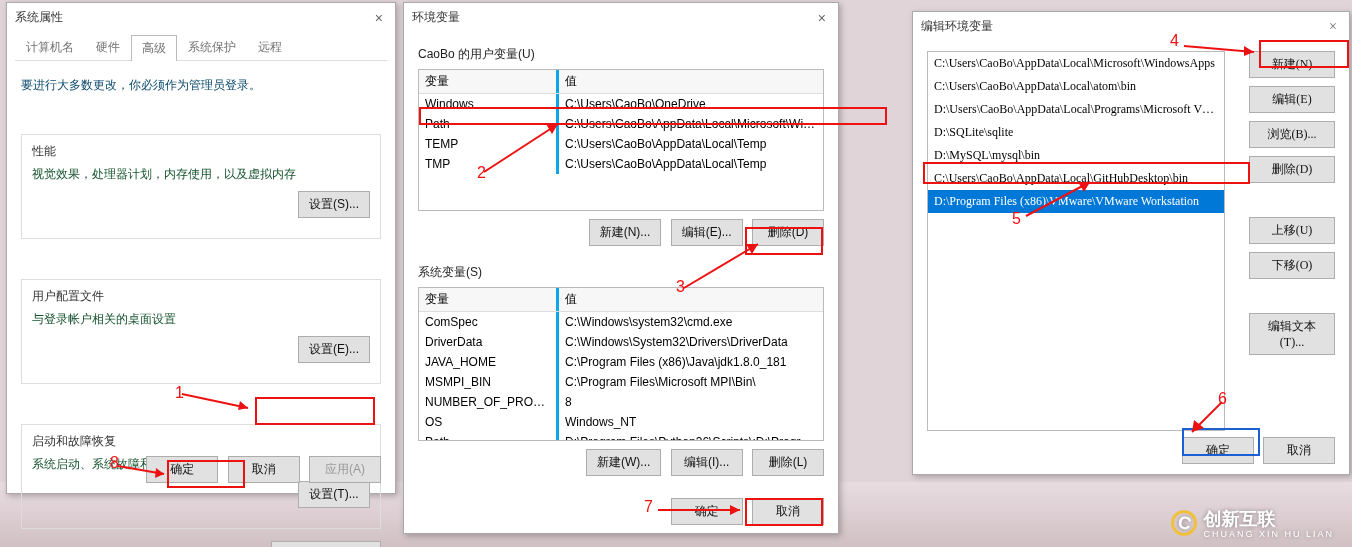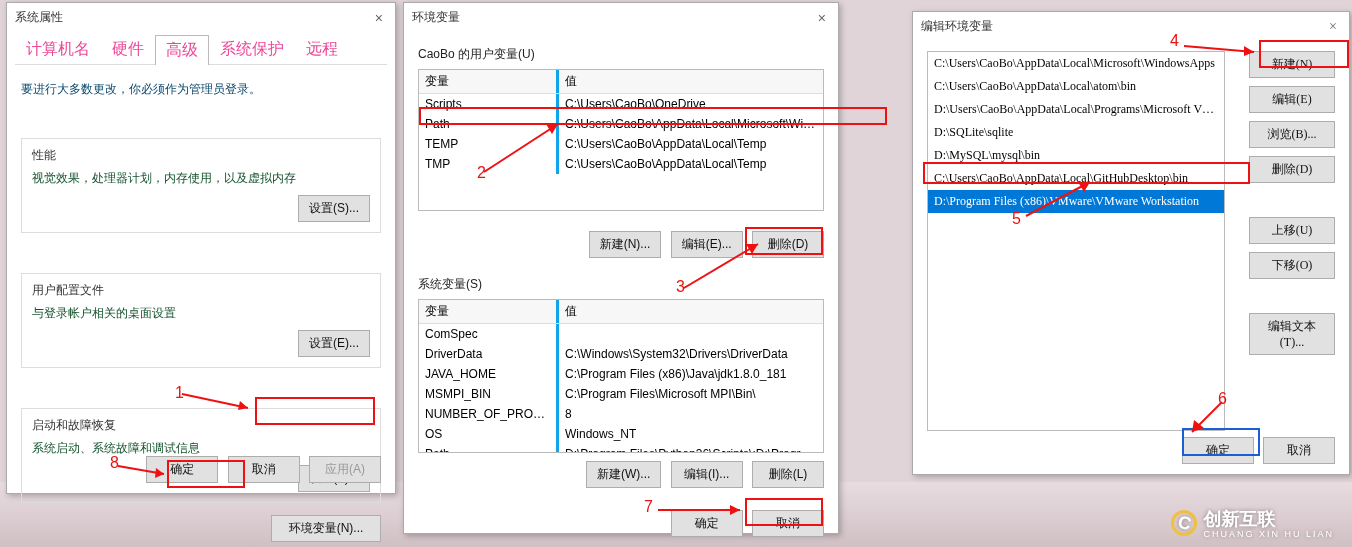--- a/index.html
+++ b/index.html
@@ -1,25 +1,25 @@
 <!DOCTYPE html>
 <html><head>
 <meta charset="utf-8">
 <style>
 * { box-sizing: border-box; margin: 0; padding: 0; }
 body { font-family: "Microsoft YaHei", "Segoe UI", sans-serif; font-size: 12px; background: #e0d4d8; width: 1352px; height: 547px; overflow: hidden; position: relative; }
 .dialog { position: absolute; background: #fff; border: 1px solid #aaa; box-shadow: 2px 2px 6px rgba(0,0,0,0.25); }
 .titlebar { display: flex; align-items: center; justify-content: space-between; padding: 6px 8px; font-size: 12px; color: #333; }
 .titlebar .close { font-size: 14px; color: #666; cursor: pointer; padding: 0 4px; }
 .tabs { display: flex; border-bottom: 1px solid #ddd; margin: 2px 8px 0; }
-.tab { padding: 4px 10px; border: 1px solid transparent; border-bottom: none; cursor: pointer; font-size: 16px; color: #ec4899; }
+.tab { padding: 4px 10px; border: 1px solid transparent; border-bottom: none; cursor: pointer; font-size: 12px; color: #737373; }
 .tab.active { border-color: #bbb; background: #fff; position: relative; top: 1px; }
 .content { padding: 10px 14px; }
 .note { margin: 6px 0 12px; color: #0c4a6e; }
-.group { border: 1px solid #ddd; padding: 8px 10px 10px; margin-bottom: 12px; position: relative; margin-top: 40px; }
+.group { border: 1px solid #ddd; padding: 8px 10px 20px; margin-bottom: 12px; position: relative; margin-top: 40px; }
 .group-title { font-size: 12px; color: #333; margin-bottom: 6px; }
 .group-desc { color: #14532d; margin-bottom: 8px; }
 .btnrow { text-align: right; }
 .btn { display: inline-block; min-width: 72px; padding: 4px 10px; background: #e1e1e1; border: 1px solid #adadad; cursor: pointer; font-size: 12px; color: #111; text-align: center; margin-left: 6px; }
 .btn.disabled { color: #999; }
 .footer { position: absolute; bottom: 10px; right: 14px; }
 .section-label { margin: 4px 0 6px; color: #222; }
 .varbox { border: 1px solid #bbb; }
 .varhead, .varrow { display: flex; }
 .varhead { background: #f7f7f7; border-bottom: 1px solid #ddd; }
@@ -96,52 +96,53 @@
   </div>
   <div class="content">
     <div class="section-label">CaoBo 的用户变量(U)</div>
     <div class="varbox">
       <div class="varhead">
         <div class="col-var">变量</div>
         <div class="col-val">值</div>
       </div>
       <div class="scroller" style="height:116px;" id="user-rows">
           <div class="varrow">
-            <div class="col-var">Scripts</div>
+            <div class="col-var">Windows</div>
             <div class="col-val">C:\Users\CaoBo\OneDrive</div>
           </div>
           <div class="varrow">
             <div class="col-var">Path</div>
             <div class="col-val">C:\Users\CaoBo\AppData\Local\Microsoft\WindowsApps;C:\...</div>
           </div>
           <div class="varrow">
             <div class="col-var">TEMP</div>
             <div class="col-val">C:\Users\CaoBo\AppData\Local\Temp</div>
           </div>
           <div class="varrow">
             <div class="col-var">TMP</div>
             <div class="col-val">C:\Users\CaoBo\AppData\Local\Temp</div>
           </div>
         </div>
     </div>
-    <div class="btnrow" style="margin-top:20px;">
+    <div class="btnrow" style="margin-top:8px;">
       <span class="btn">新建(N)...</span>
       <span class="btn">编辑(E)...</span>
       <span class="btn">删除(D)</span>
     </div>
 
     <div class="section-label" style="margin-top:18px;">系统变量(S)</div>
     <div class="varbox">
       <div class="varhead">
         <div class="col-var">变量</div>
         <div class="col-val">值</div>
       </div>
       <div class="scroller" style="height:128px;" id="sys-rows">
           <div class="varrow">
             <div class="col-var">ComSpec</div>
+            <div class="col-val">C:\Windows\system32\cmd.exe</div>
           </div>
           <div class="varrow">
             <div class="col-var">DriverData</div>
             <div class="col-val">C:\Windows\System32\Drivers\DriverData</div>
           </div>
           <div class="varrow">
             <div class="col-var">JAVA_HOME</div>
             <div class="col-val">C:\Program Files (x86)\Java\jdk1.8.0_181</div>
           </div>
           <div class="varrow">

